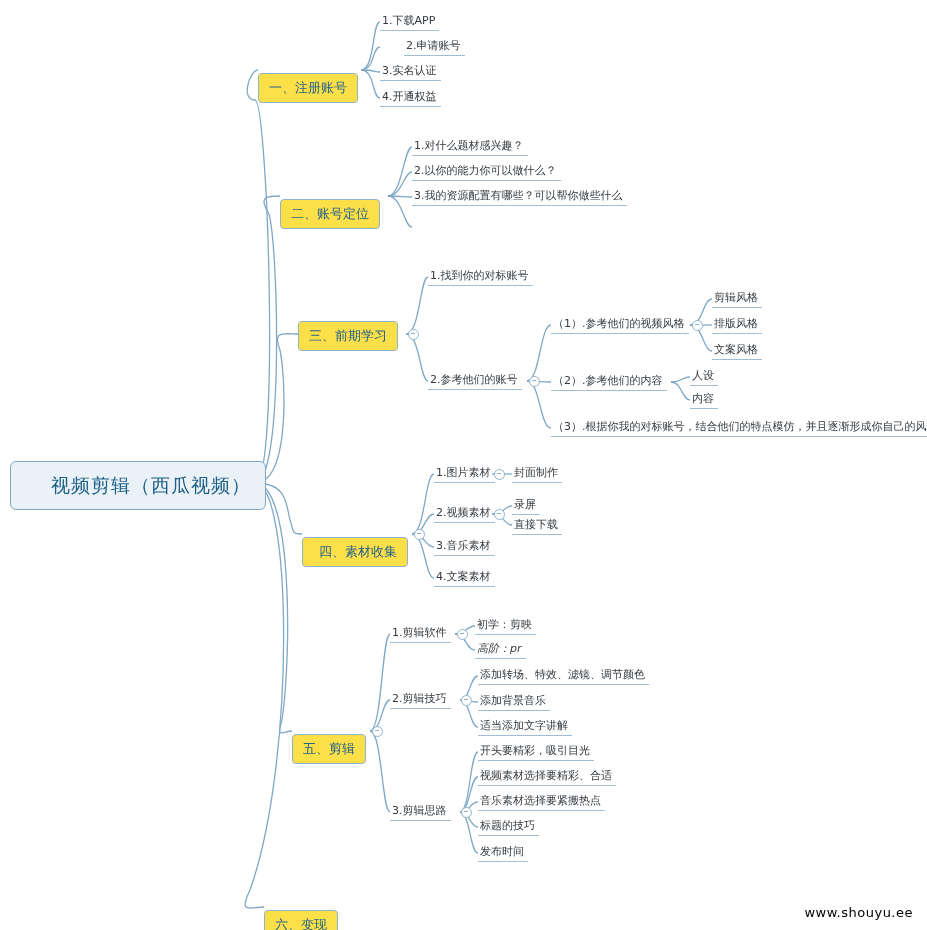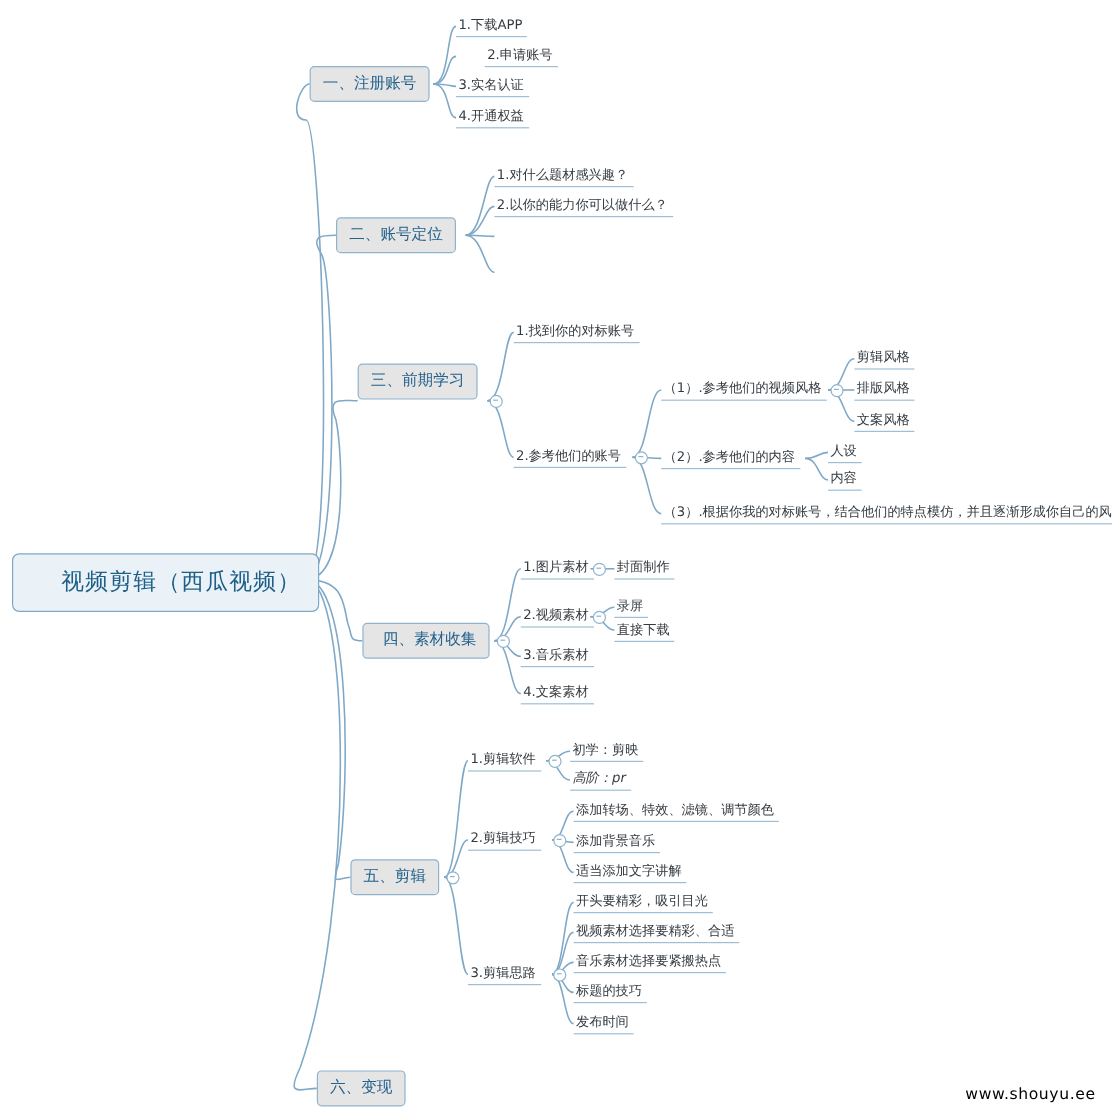--- a/index.html
+++ b/index.html
@@ -25,25 +25,26 @@
     background:#eaf2f8;
     border-radius:6px;
     font-size:19px;
     padding:12px 14px;
     color:#1d5f87;
     letter-spacing:1px;
   }
   
   .lvl1{
     border:1px solid #8fb3cd;
-    background:#e5e5e5;
+    background:#fde047;
     border-radius:4px;
     font-size:13px;
     padding:6px 10px;
     color:#24628c;
+    margin-top:18px;
   }
   
   .lvl2, .lvl3, .lvl4{
     font-size:11px;
     color:#333a40;
     padding:2px 4px 3px 2px;
     border-bottom:1px solid #9dbed6;
   }
   .lvl3{font-size:11px;}
   .lvl4{font-size:11px;}
@@ -140,20 +141,21 @@
 
   <div class="node lvl1" style="left:258px;top:55px;">一、注册账号</div>
   <div class="node lvl2" style="left:380px;top:12px;">1.下载APP</div>
   <div class="node lvl2" style="left:380px;top:37px;margin-left:24px;">2.申请账号</div>
   <div class="node lvl2" style="left:380px;top:62px;">3.实名认证</div>
   <div class="node lvl2" style="left:380px;top:88px;">4.开通权益</div>
 
   <div class="node lvl1" style="left:280px;top:181px;">二、账号定位</div>
   <div class="node lvl2" style="left:412px;top:137px;">1.对什么题材感兴趣？</div>
   <div class="node lvl2" style="left:412px;top:162px;">2.以你的能力你可以做什么？</div>
+  <div class="node lvl2" style="left:412px;top:187px;">3.我的资源配置有哪些？可以帮你做些什么</div>
 
   <div class="node lvl1" style="left:298px;top:303px;">三、前期学习</div>
   <span class="toggle" style="left:408px;top:329px;"></span>
   <div class="node lvl2" style="left:428px;top:267px;">1.找到你的对标账号</div>
   <div class="node lvl2" style="left:428px;top:371px;">2.参考他们的账号</div>
   <span class="toggle" style="left:529px;top:376px;"></span>
 
   <div class="node lvl3" style="left:551px;top:315px;">（1）.参考他们的视频风格</div>
   <span class="toggle" style="left:692px;top:320px;"></span>
   <div class="node lvl4" style="left:712px;top:289px;">剪辑风格</div>

